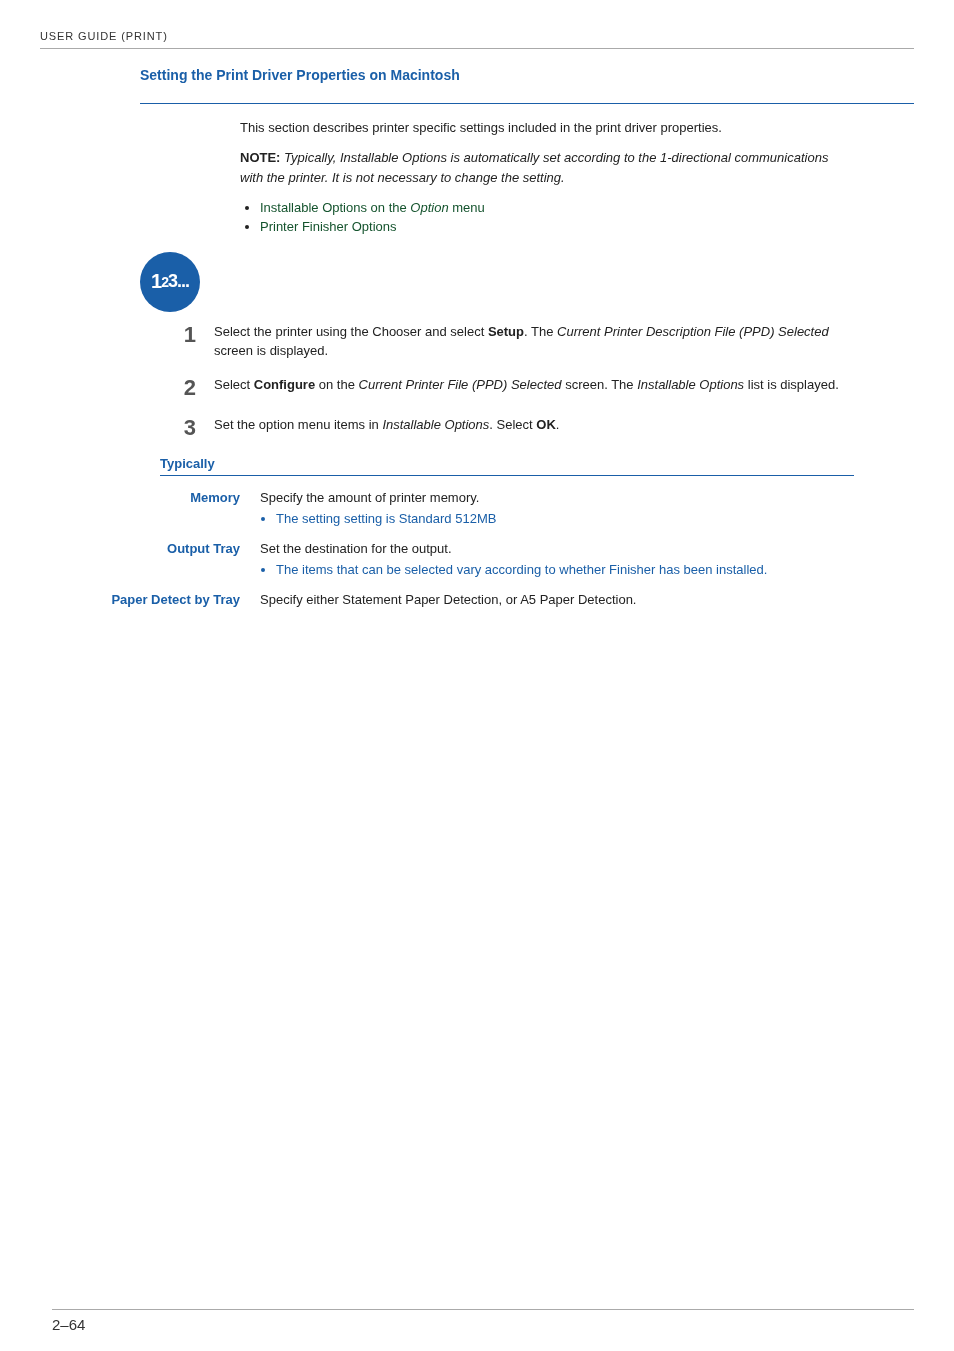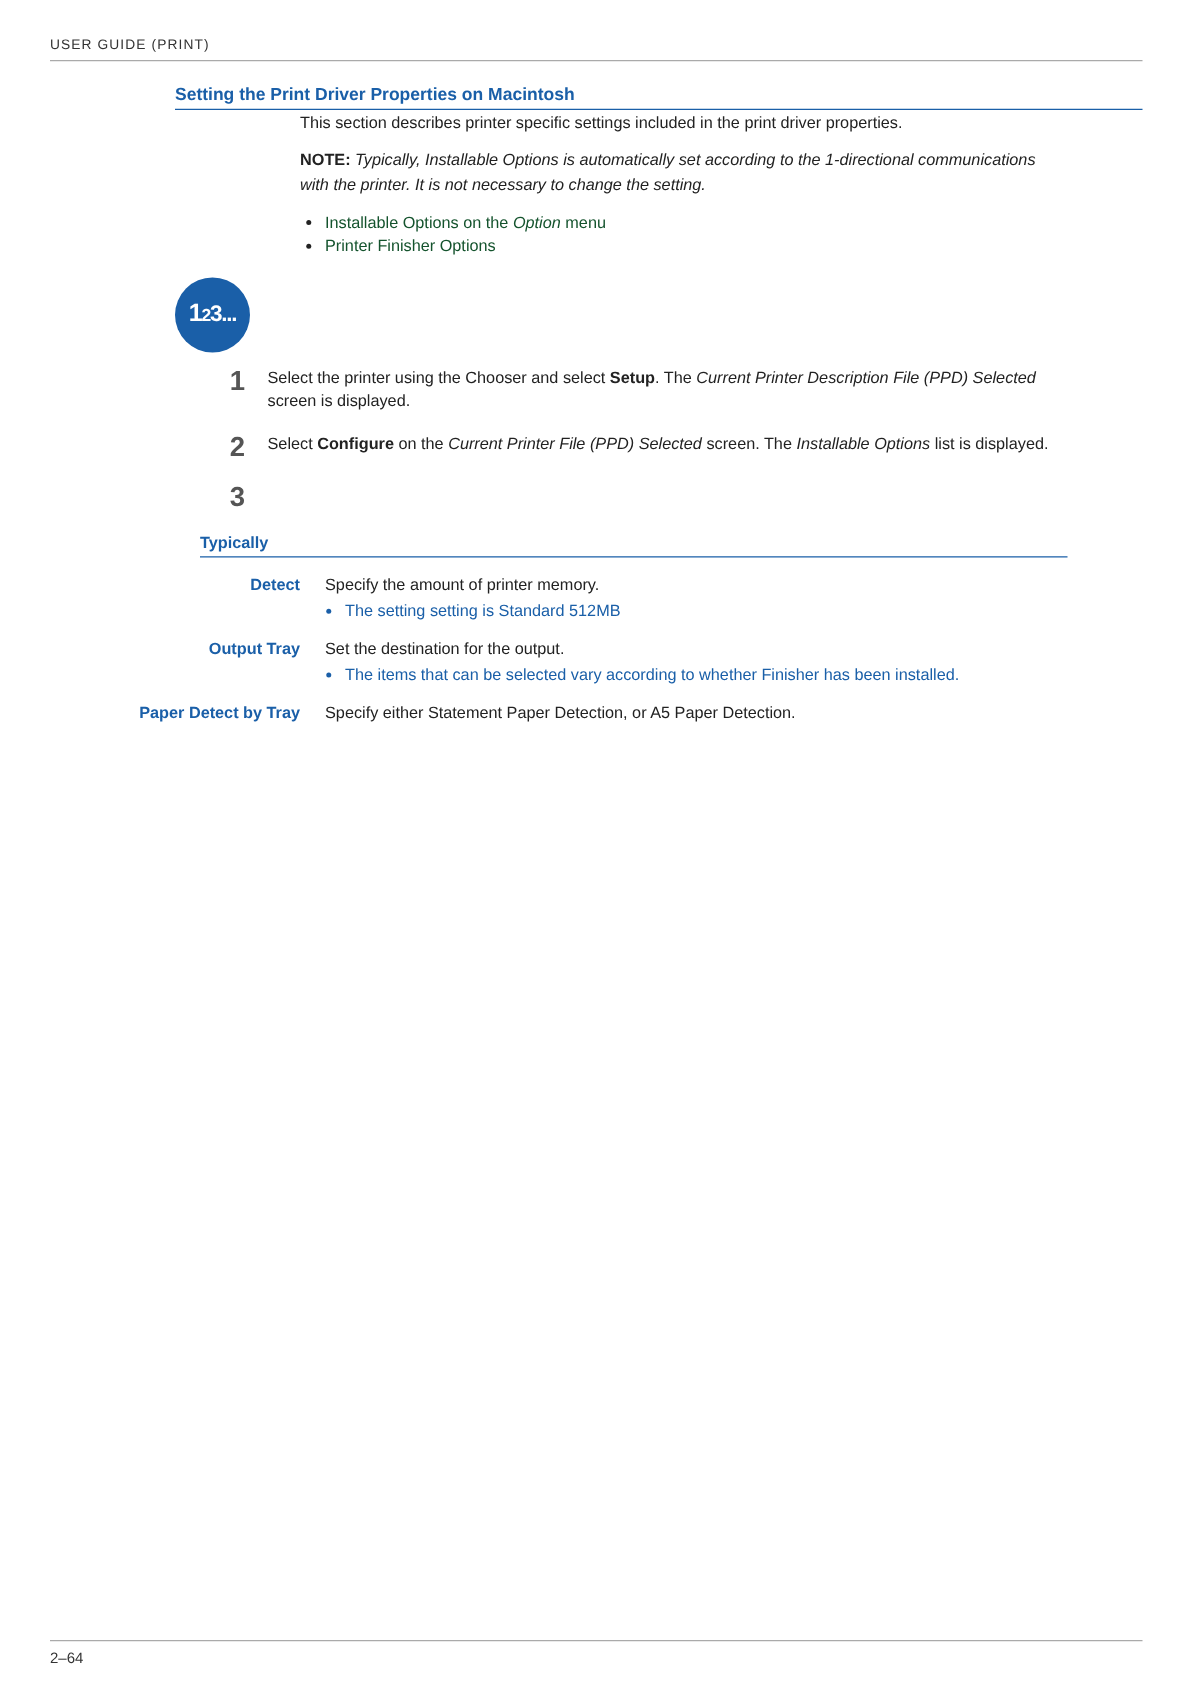--- a/index.html
+++ b/index.html
@@ -34,21 +34,22 @@
       text-transform: uppercase;
       font-weight: normal;
     }
 
     
     .section-heading {
       color: #1a5fa8;
       font-size: 14px;
       font-weight: bold;
       border-bottom: 1.5px solid #1a5fa8;
-      padding-bottom: 4px;
+      padding-bottom: 20px;
+      margin-bottom: 14px;
       margin-left: 100px;
     }
     .content-area {
       margin-left: 200px;
       margin-right: 60px;
     }
     .content-text {
       font-size: 13px;
       color: #222;
       line-height: 1.5;
@@ -178,25 +179,25 @@
     .setting-content ul li {
       color: #1a5fa8;
       font-size: 13px;
       line-height: 1.5;
     }
 
     
     .page-footer {
       position: absolute;
       bottom: 18px;
-      left: 40px;
+      left: 52px;
       right: 40px;
       border-top: 1px solid #aaa;
       padding-top: 6px;
-      font-size: 12px;
+      font-size: 15px;
       color: #333;
     }
   </style>
 </head>
 <body>
 
 <div class="page">
 
   <div class="page-header">
     <span class="header-title">User Guide (Print)</span>
@@ -242,30 +243,33 @@
 
     <div class="step-row">
       <div class="step-num">2</div>
       <div class="step-text">
         Select <strong>Configure</strong> on the <em>Current Printer File (PPD) Selected</em> screen. The <em>Installable Options</em> list is displayed.
       </div>
     </div>
 
     <div class="step-row">
       <div class="step-num">3</div>
+      <div class="step-text">
+        Set the option menu items in <em>Installable Options</em>. Select <strong>OK</strong>.
+      </div>
     </div>
 
   </div>
 
   <div class="settings-heading">Typically</div>
 
   <div class="settings-table">
 
     <div class="setting-row">
-      <div class="setting-label">Detect</div>
+      <div class="setting-label">Memory</div>
       <div class="setting-content">
         <span>Specify the amount of printer memory.</span>
         <ul>
           <li>
             <span>The setting setting is Standard 512MB</span>
           </li>
         </ul>
       </div>
     </div>
 

